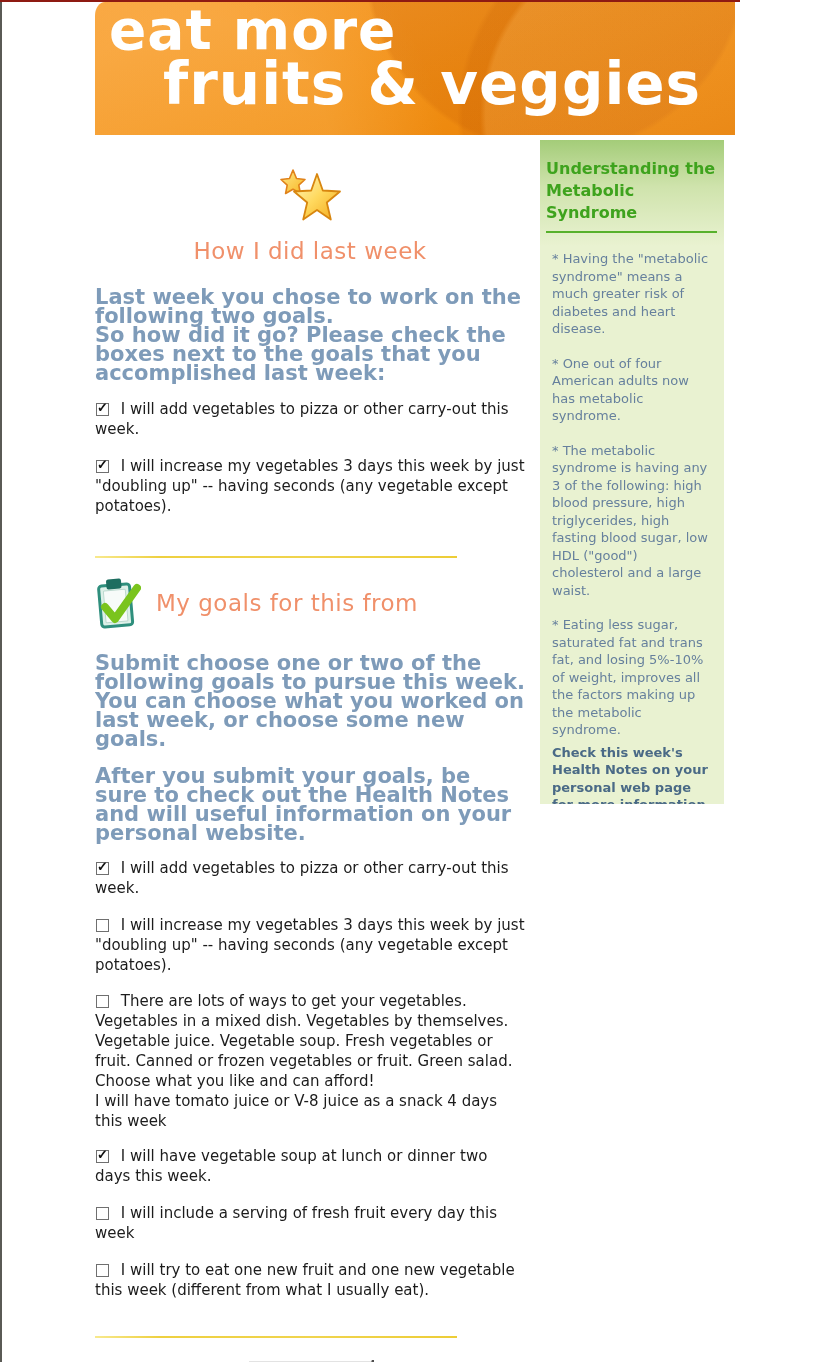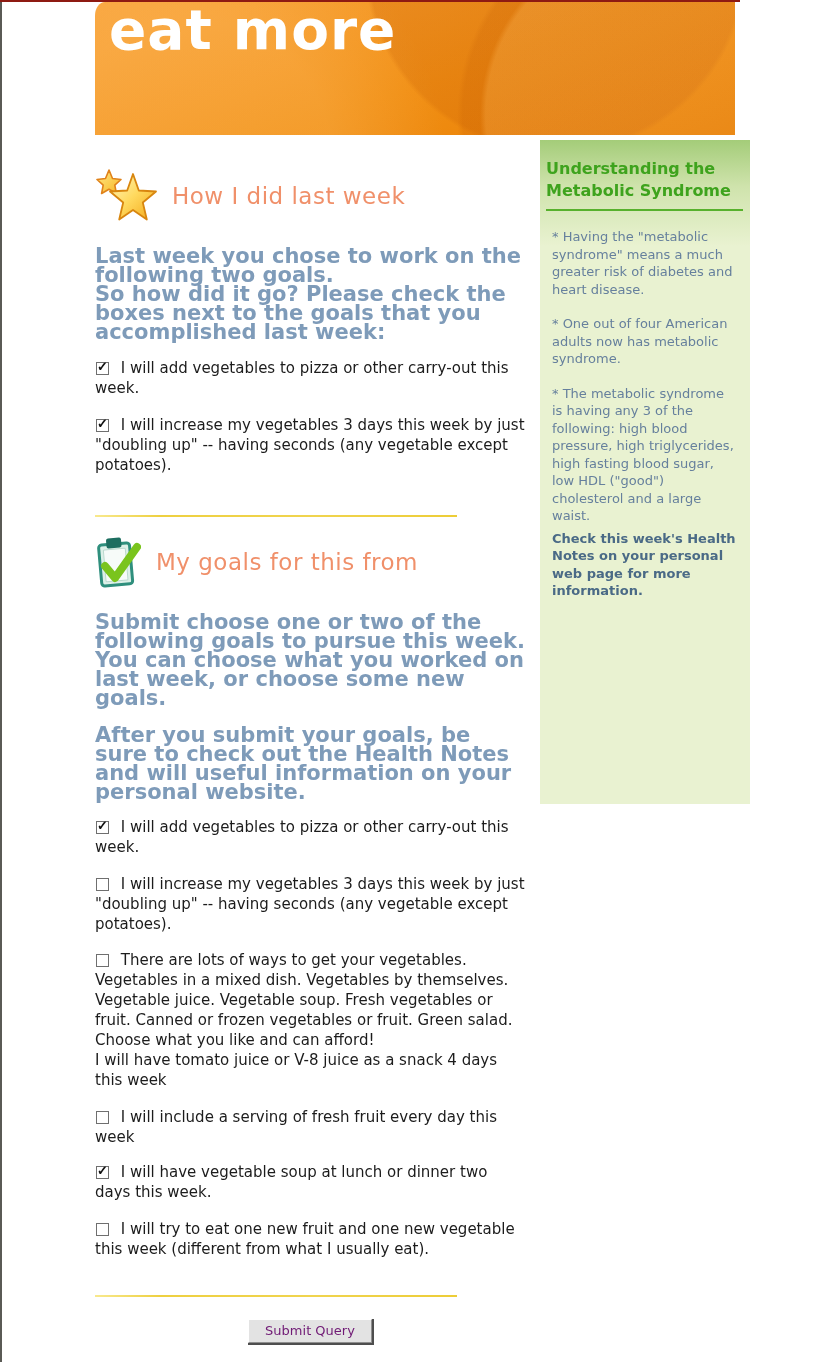--- a/index.html
+++ b/index.html
@@ -30,21 +30,21 @@
   }
   .banner .l2 {
     position:absolute; left:68px; top:48px; color:#fff;
     font-size:58px; font-weight:bold; letter-spacing:1px;
   }
 
   
   .main { position:absolute; left:95px; top:163px; width:430px; }
 
   .sec-head { display:flex; align-items:center; gap:15px; }
-  .sec-head.first { margin-top:6px; }
+  .sec-head.first { margin-top:6px;flex-direction:column; }
   .sec-head.second { margin-top:18px; }
   .sec-head h2 {
     margin:0; font-size:23px; font-weight:400; color:#f0906a; letter-spacing:0.5px;
   }
 
   p.intro {
     margin:24px 0 0 0; font-size:21px; line-height:19px; font-weight:bold;
     color:#7e9bb9; white-space:pre-line;
   }
   p.intro.tight { margin-top:18px; }
@@ -74,41 +74,42 @@
   .submit-btn {
     font-family:"DejaVu Sans", sans-serif; font-size:13px; color:#701a75;
     background:#e3e3e3; padding:3px 16px 4px 16px;
     border:1px solid #8f8f8f; border-top-color:#ffffff; border-left-color:#ffffff;
     box-shadow:1px 1px 0 1px #4e4e4e;
     cursor:pointer;
   }
 
   
   .sidebar {
-    position:absolute; left:540px; top:140px; width:210px; height:664px; overflow:hidden;
+    position:absolute; left:540px; top:140px; width:184px; height:664px; overflow:hidden;
     background:linear-gradient(180deg, #a4cc79 0%, #cfe3ac 7%, #e9f2d1 16%, #e9f2d1 100%);
   }
   .sidebar h3 {
     margin:18px 7px 0 6px; padding-bottom:7px;
     border-bottom:2px solid #57b12c;
     font-size:16px; line-height:22px; color:#3ea31d; font-weight:bold;
   }
   .sidebar p {
     margin:17px 12px 0 12px; font-size:13px; line-height:17.5px; color:#66809d;
   }
   .sidebar p.note { font-weight:bold; color:#4a6a86; margin-top:5px; }
 </style>
 </head>
 <body>
 
 <div class="left-edge"></div>
 <div class="top-line"></div>
 
 <header class="banner">
   <div class="l1">eat more</div>
+  <div class="l2">fruits &amp; veggies</div>
 </header>
 
 <main class="main">
 
   <div class="sec-head first">
     <svg width="62" height="54" viewBox="0 0 62 54">
       <defs>
         <linearGradient id="gstar" x1="0" y1="0" x2="1" y2="1">
           <stop offset="0" stop-color="#fff7c2"></stop>
           <stop offset="0.5" stop-color="#ffd95e"></stop>
@@ -164,28 +165,28 @@
     <input type="checkbox" class="cb" style="">
     <span class="txt">I will increase my vegetables 3 days this week by just "doubling up" -- having seconds (any vegetable except potatoes).</span>
   </label>
 
   <label class="goal" style="margin-top:16px">
     <input type="checkbox" class="cb" style="">
     <span class="txt">There are lots of ways to get your vegetables. Vegetables in a mixed dish. Vegetables by themselves. Vegetable juice. Vegetable soup. Fresh vegetables or fruit. Canned or frozen vegetables or fruit. Green salad. Choose what you like and can afford!
 I will have tomato juice or V-8 juice as a snack 4 days this week</span>
   </label>
 
+  <label class="goal" style="margin-top:15px">
+    <input type="checkbox" class="cb" checked="" style="">
+    <span class="txt">I will have vegetable soup at lunch or dinner two days this week.</span>
+  </label>
+
   <label class="goal">
     <input type="checkbox" class="cb" style="">
     <span class="txt">I will include a serving of fresh fruit every day this week</span>
-  </label>
-
-  <label class="goal" style="margin-top:15px">
-    <input type="checkbox" class="cb" checked="" style="">
-    <span class="txt">I will have vegetable soup at lunch or dinner two days this week.</span>
   </label>
 
   <label class="goal">
     <input type="checkbox" class="cb" style="">
     <span class="txt">I will try to eat one new fruit and one new vegetable this week (different from what I usually eat).</span>
   </label>
 
   <div class="divider d2"></div>
 
   <div class="btn-row">
@@ -194,14 +195,15 @@
 
   <div class="divider d3"></div>
 
 </main>
 
 <aside class="sidebar">
   <h3>Understanding the Metabolic Syndrome</h3>
   <p>* Having the "metabolic syndrome" means a much greater risk of diabetes and heart disease.</p>
   <p>* One out of four American adults now has metabolic syndrome.</p>
   <p>* The metabolic syndrome is having any 3 of the following: high blood pressure, high triglycerides, high fasting blood sugar, low HDL ("good") cholesterol and a large waist.</p>
+  <p>* Eating less sugar, saturated fat and trans fat, and losing 5%-10% of weight, improves all the factors making up the metabolic syndrome.</p>
   <p class="note">Check this week's Health Notes on your personal web page for more information.</p>
 </aside>
 
 </body></html>

